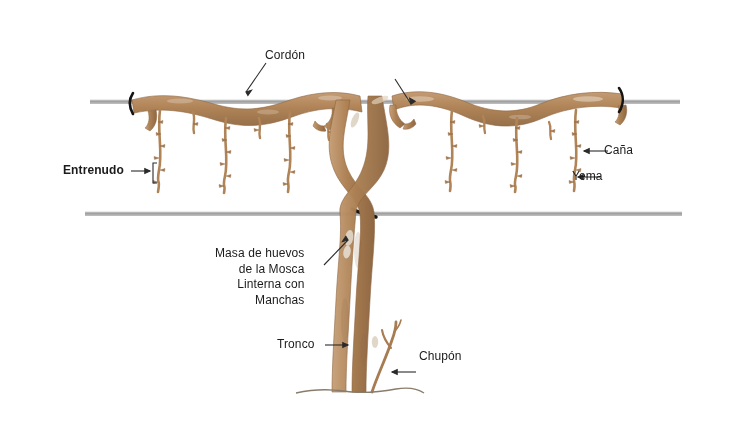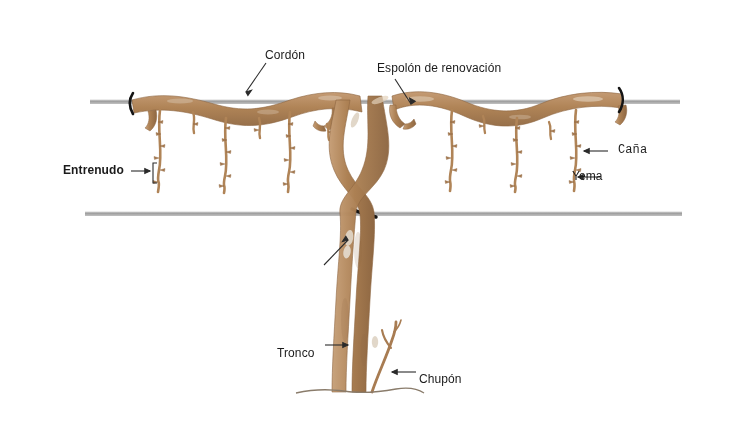--- a/index.html
+++ b/index.html
@@ -33,25 +33,25 @@
     white-space: pre;
     letter-spacing: 0.1px;
   }
   .label.multi {
     white-space: pre-line;
     text-align: right;
   }
   #lbl-cordon      { left: 265px; top: 48px; }
   #lbl-espolon     { left: 377px; top: 61px; }
   #lbl-entrenudo   { left: 63px;  top: 163px; font-weight: bold; }
-  #lbl-cana        { left: 618px; top: 143px; font-family: Liberation Mono, monospace; }
+  #lbl-cana        { left: 604px; top: 143px; }
   #lbl-yema        { left: 572px; top: 169px; }
   #lbl-masa        { left: 215px; top: 246px; }
-  #lbl-tronco      { left: 277px; top: 346px; }
-  #lbl-chupon      { left: 419px; top: 372px; }
+  #lbl-tronco      { left: 277px; top: 337px; }
+  #lbl-chupon      { left: 419px; top: 349px; }
 </style>
 </head>
 <body>
 
 <div id="stage">
 
   <svg id="vine-svg" viewBox="0 0 756 431" xmlns="http://www.w3.org/2000/svg">
     <defs>
       <linearGradient id="woodGrad" x1="0" y1="0" x2="0" y2="1">
         <stop offset="0%" stop-color="#c49b74"></stop>
@@ -263,26 +263,29 @@
       <path d="M325,345 L348,345" fill="none"></path>
       <path d="M348,345 l-5.2,-2.4 l0,4.8 z"></path>
 
       <path d="M416,372 L392,372" fill="none"></path>
       <path d="M392,372 l5.2,-2.4 l0,4.8 z"></path>
     </g>
   </svg>
 
   <div class="label" id="lbl-cordon">Cordón</div>
 
-  <div class="label" id="lbl-espolon">Espolón de renovación</div>
 
   <div class="label" id="lbl-entrenudo">Entrenudo</div>
 
   <div class="label" id="lbl-cana">Caña</div>
 
   <div class="label" id="lbl-yema">Yema</div>
 
+  <div class="label multi" id="lbl-masa">Masa de huevos
+de la Mosca
+Linterna con
+Manchas</div>
 
   <div class="label" id="lbl-tronco">Tronco</div>
 
   <div class="label" id="lbl-chupon">Chupón</div>
 
 </div>
 
 </body></html>

